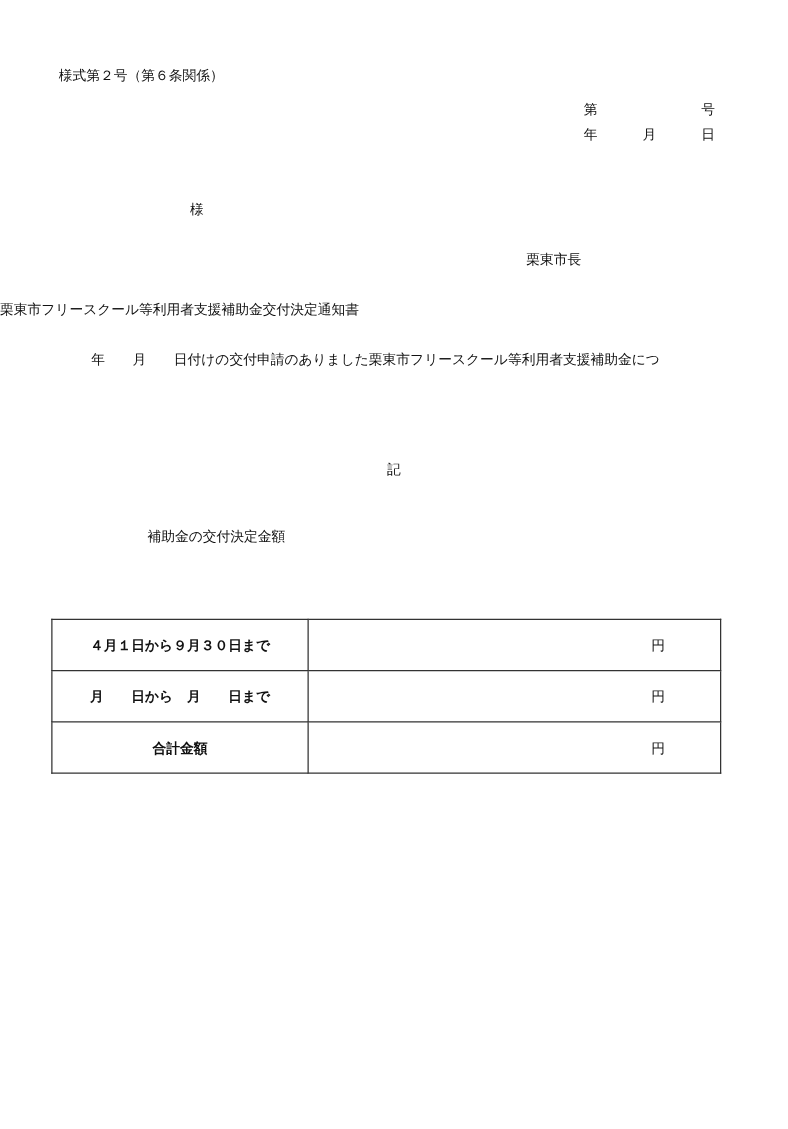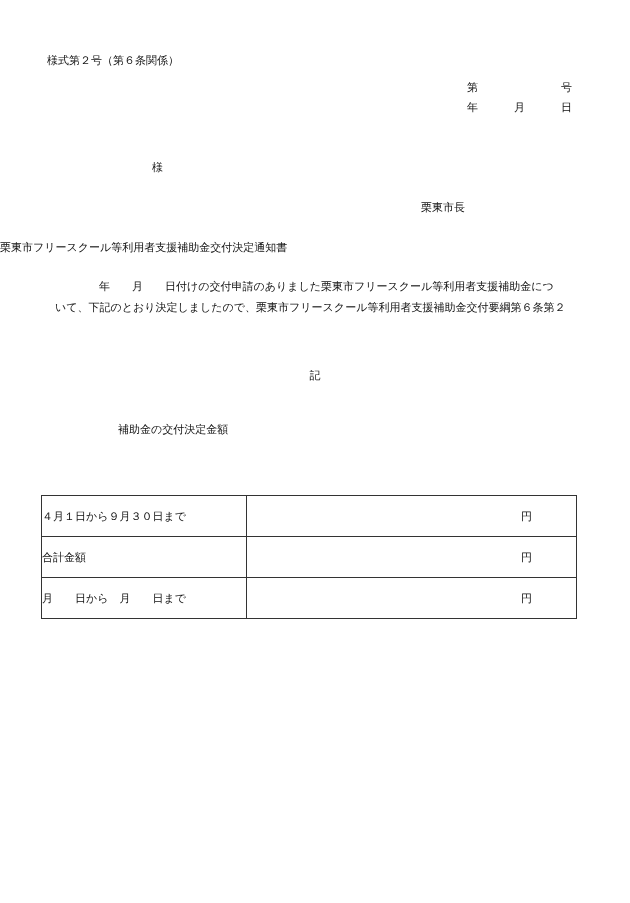--- a/index.html
+++ b/index.html
@@ -9,33 +9,33 @@
     color: #111111; font-size: 11px;
   }
   .abs { position: absolute; white-space: nowrap; }
   #form-label { left: 47px; top: 53px; }
   #doc-num { left: 467px; top: 80px; width: 105px; }
   #doc-date { left: 467px; top: 100px; width: 105px; }
   .spread { display: flex; justify-content: space-between; }
   #recipient { left: 152px; top: 160px; }
   #issuer { left: 421px; top: 200px; }
   #title { left: 0; width: 630px; top: 240px; text-align: left; }
-  #body { left: 55px; top: 277px; width: 536px; line-height: 21px; white-space: normal; font-family: Liberation Mono, monospace; }
+  #body { left: 29px; top: 277px; width: 536px; line-height: 21px; white-space: normal; }
   #body .l { display: block; white-space: nowrap; }
   #record { left: 0; width: 630px; top: 368px; text-align: center; }
   #subheading { left: 118px; top: 422px; }
   #amount-table {
     position: absolute; left: 41px; top: 495px; width: 536px;
     border-collapse: collapse; table-layout: fixed;
   }
   #amount-table td {
     border: 1px solid #333333; height: 40px; padding: 0;
     font-size: 11px; vertical-align: middle;
   }
-  #amount-table td.period { width: 204px; text-align: left; }
+  #amount-table td.period { width: 204px; text-align: center; font-weight: bold; }
   #amount-table td.amount { text-align: right; padding-right: 44px; }
 </style>
 </head>
 <body>
 
 <div class="abs" id="form-label">様式第２号（第６条関係）</div>
 
 <div class="abs spread" id="doc-num">
   <span>第</span>
   <span>号</span>
@@ -48,35 +48,34 @@
 </div>
 
 <div class="abs" id="recipient">様</div>
 
 <div class="abs" id="issuer">栗東市長</div>
 
 <div class="abs" id="title">栗東市フリースクール等利用者支援補助金交付決定通知書</div>
 
 <div class="abs" id="body">
   <span class="l">　　　　年　　月　　日付けの交付申請のありました栗東市フリースクール等利用者支援補助金につ</span>
-  <span class="l">いて、下記のとおり決定しましたので、栗東市フリースクール等利用者支援補助金交付要綱第６条第２</span>
 </div>
 
 <div class="abs" id="record">記</div>
 
 <div class="abs" id="subheading">補助金の交付決定金額</div>
 
 <table id="amount-table">
   <tbody>
       <tr>
     <td class="period">４月１日から９月３０日まで</td>
     <td class="amount"><span></span><span>円</span></td>
   </tr>
   <tr>
-    <td class="period">合計金額</td>
+    <td class="period">月　　日から　月　　日まで</td>
     <td class="amount"><span></span><span>円</span></td>
   </tr>
   <tr>
-    <td class="period">月　　日から　月　　日まで</td>
+    <td class="period">合計金額</td>
     <td class="amount"><span></span><span>円</span></td>
   </tr>
 </tbody>
   </table>
 
 </body></html>

